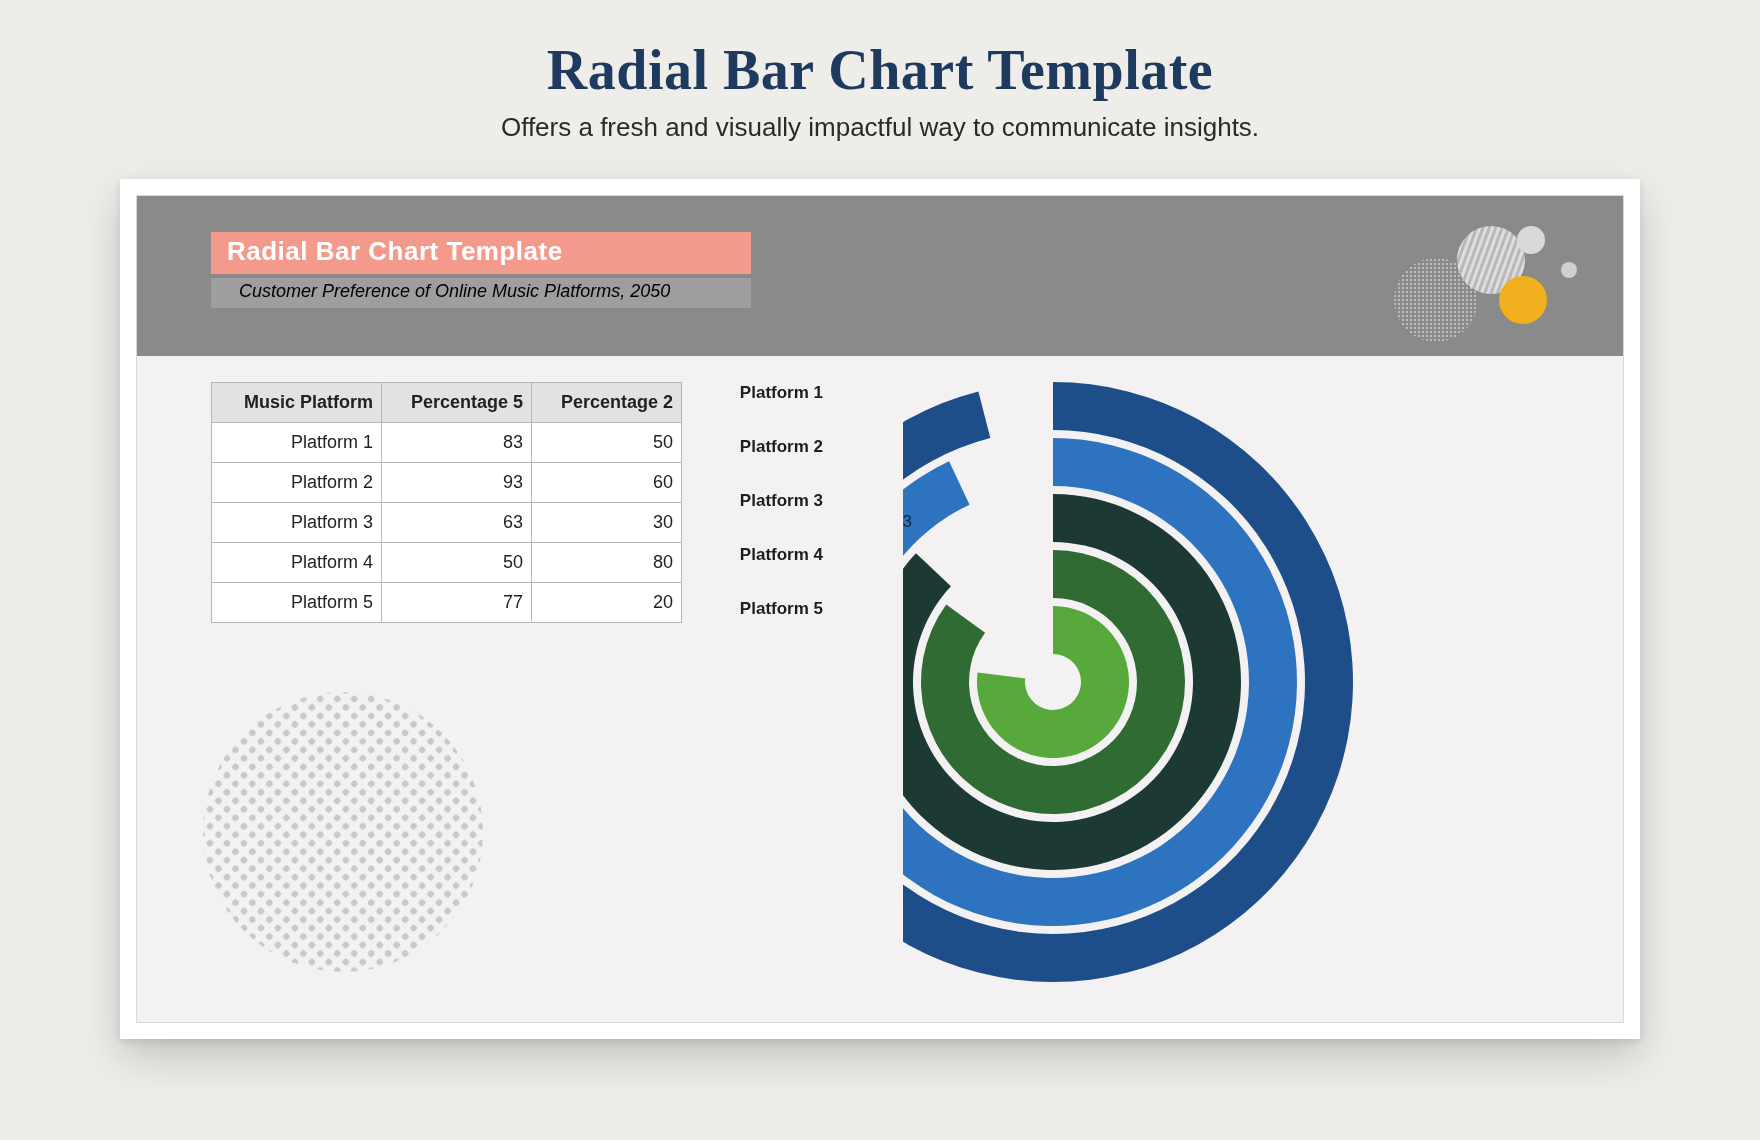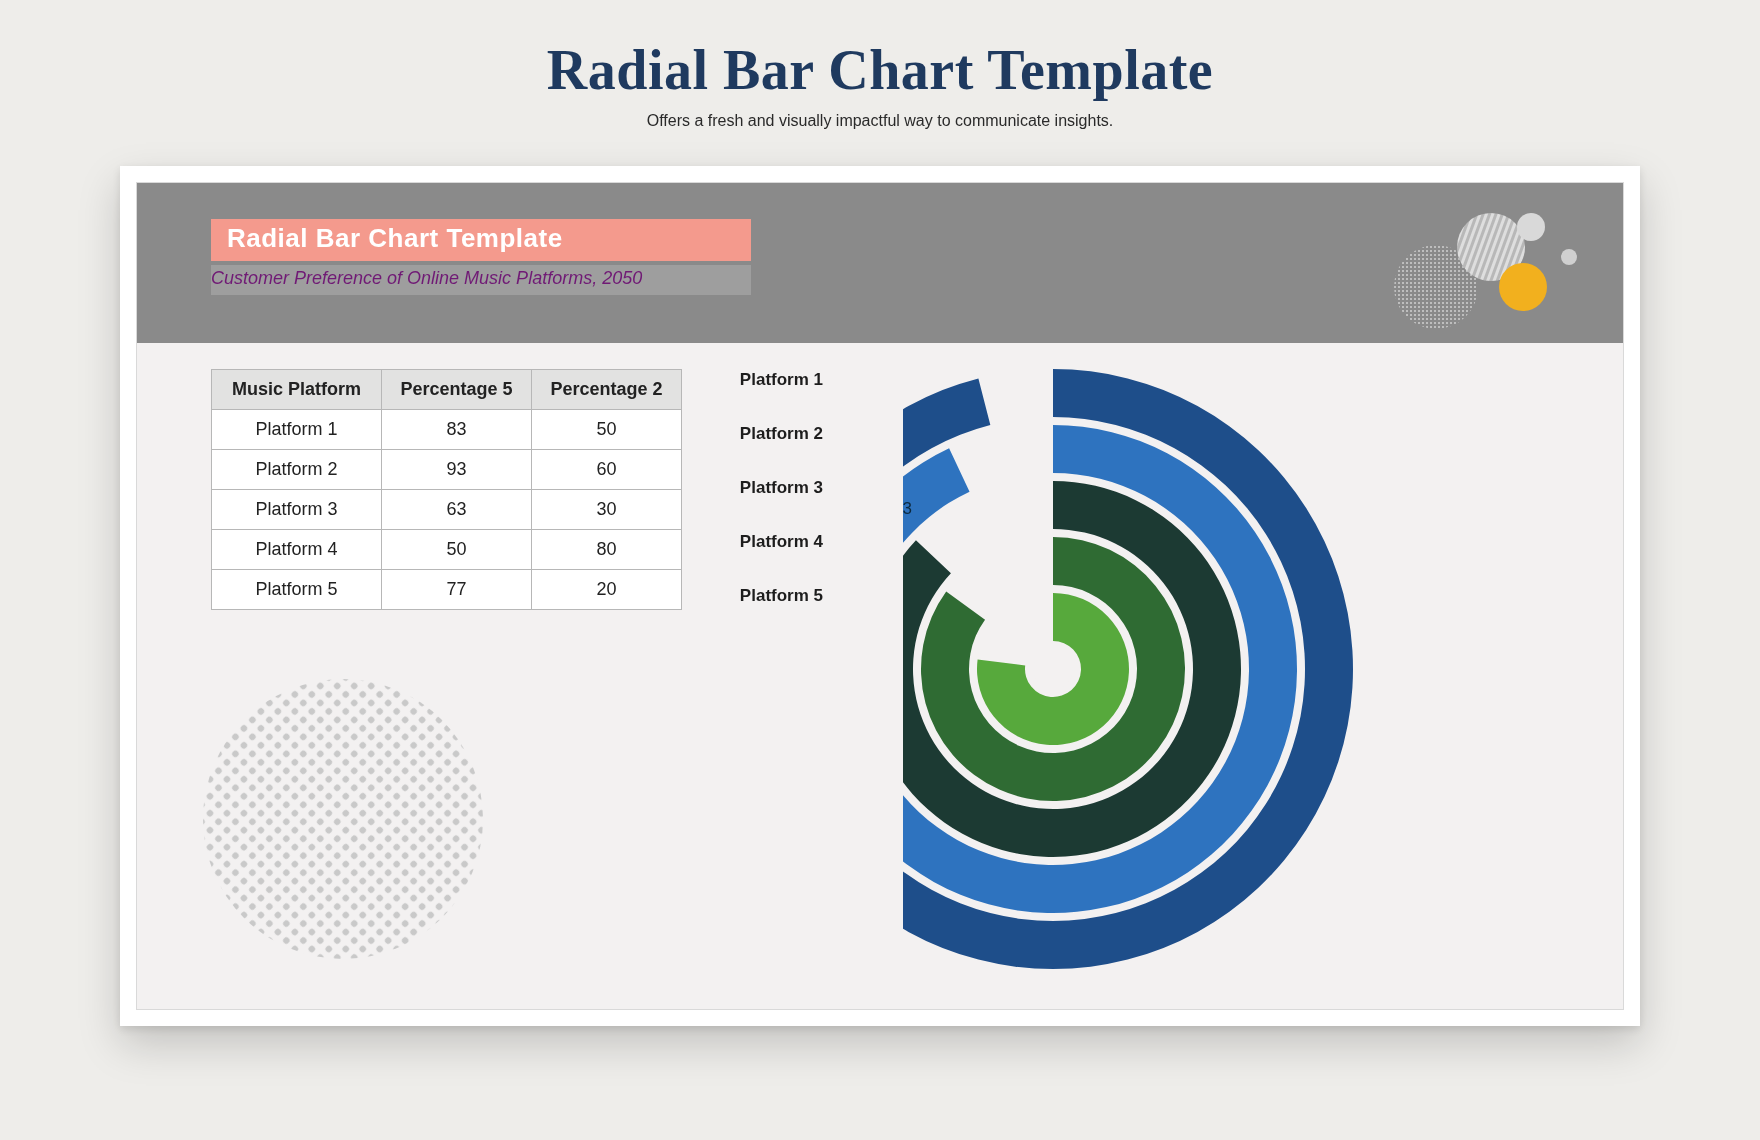--- a/index.html
+++ b/index.html
@@ -13,21 +13,21 @@
   }
   .page-title {
     font-family: Georgia, "Times New Roman", serif;
     font-size: 56px;
     font-weight: 700;
     color: #1f3a5f;
     margin-top: 38px;
     letter-spacing: 0.5px;
   }
   .page-subtitle {
-    font-size: 16px;
+    font-size: 26px;
     color: #2a2a2a;
     margin-top: 10px;
   }
 
   .card {
     width: 1520px;
     height: 860px;
     background: #ffffff;
     margin-top: 36px;
     box-shadow: 0 18px 40px rgba(0,0,0,.18), 0 3px 8px rgba(0,0,0,.10);
@@ -59,24 +59,24 @@
     font-weight: 700;
     padding: 4px 16px;
     letter-spacing: .5px;
     font-family: "Century Gothic", "Segoe UI", sans-serif;
   }
   .subtitle-pill {
     position: absolute;
     left: 74px; top: 82px;
     width: 540px; height: 30px;
     background: #9e9e9e;
-    color: #701a75;
+    color: #000000;
     font-style: italic;
     font-size: 18px;
-    padding: 3px 0;
+    padding: 3px 28px;
   }
 
   .decor {
     position: absolute;
     right: 32px; top: 18px;
     width: 210px; height: 130px;
   }
 
   .content {
     position: absolute;
@@ -87,22 +87,22 @@
   table.data {
     position: absolute;
     left: 74px; top: 26px;
     border-collapse: collapse;
     font-family: "Century Gothic", "Segoe UI", sans-serif;
     font-size: 18px;
     color: #222;
   }
   table.data th, table.data td {
     border: 1px solid #b7b7b7;
-    padding: 8px 14px;
-    text-align: center;
+    padding: 8px 8px;
+    text-align: right;
     background: #ffffff;
     height: 40px;
   }
   table.data th {
     background: #e2e2e1;
     font-weight: 700;
   }
   table.data th:nth-child(1), table.data td:nth-child(1){ width:170px; }
   table.data th:nth-child(2), table.data td:nth-child(2){ width:150px; }
   table.data th:nth-child(3), table.data td:nth-child(3){ width:150px;margin-top:42px; }

